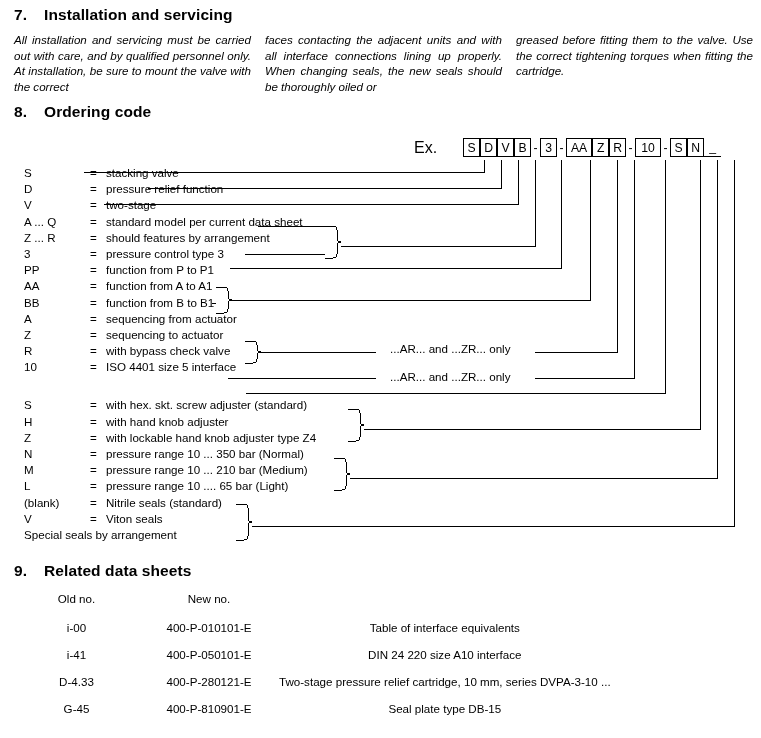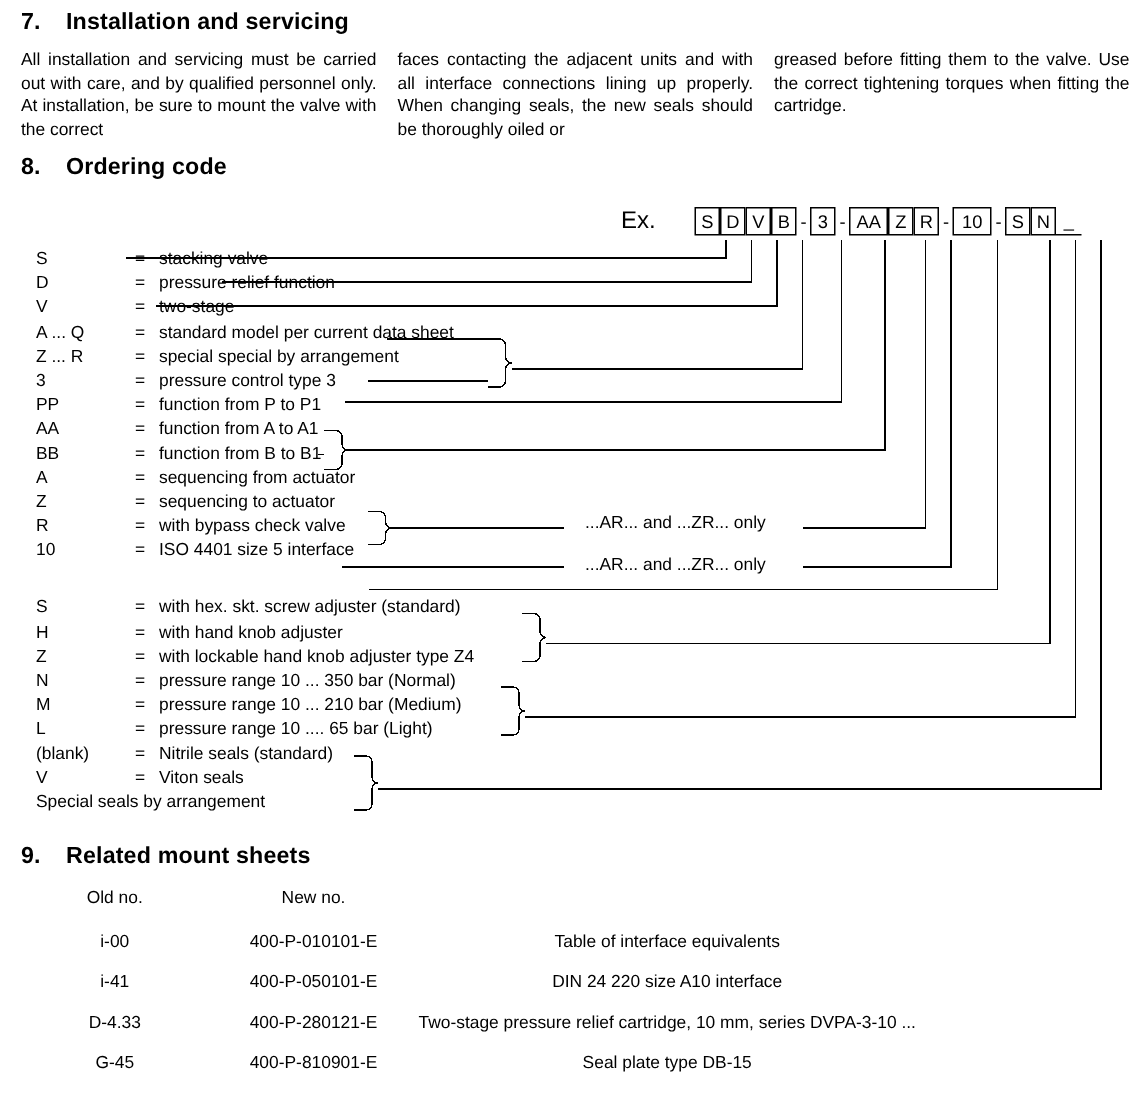--- a/index.html
+++ b/index.html
@@ -42,20 +42,21 @@
   #sec7 {
     position: absolute;
     left: 14px;
     top: 6px;
     width: 740px;
   }
   .cols {
     display: flex;
     gap: 14px;
     margin-top: 8px;
+    font-style: italic;
   }
   .col {
     width: 237px;
     font-size: 11.6px;
     line-height: 15.6px;
     text-align: justify;
     text-justify: inter-word;
     hyphens: none;
   }
 
@@ -221,21 +222,21 @@
           <span class="desc">two-stage</span>
         </div>
       <div class="legend-row">
           <span class="key">A ... Q</span>
           <span class="eq">=</span>
           <span class="desc">standard  model per current data sheet</span>
         </div>
       <div class="legend-row">
           <span class="key">Z ... R</span>
           <span class="eq">=</span>
-          <span class="desc">special special by arrangement</span>
+          <span class="desc">should features by arrangement</span>
         </div>
       <div class="legend-row">
           <span class="key">3</span>
           <span class="eq">=</span>
           <span class="desc">pressure control type 3</span>
         </div>
       <div class="legend-row">
           <span class="key">PP</span>
           <span class="eq">=</span>
           <span class="desc">function from P to P1</span>
@@ -357,21 +358,21 @@
       <path d="M350 478 H717 V160"></path>
 
       <path d="M236 504 h8 a4 4 0 0 1 4 4 v10 a4 4 0 0 0 4 4 a4 4 0 0 0 -4 4 v10 a4 4 0 0 1 -4 4 h-8"></path>
       <path d="M252 526 H734 V160"></path>
     </g>
   </svg>
 
   <div id="sec9">
     <div class="section-head">
       <span class="num">9.</span>
-      <span class="ttl">Related mount sheets</span>
+      <span class="ttl">Related data sheets</span>
     </div>
     <table class="ds-table">
       <tbody>
           <tr class="ds-head">
         <td class="c-old">Old no.</td>
         <td class="c-new">New no.</td>
         <td></td>
       </tr>
       <tr>
         <td class="c-old">i-00</td>

